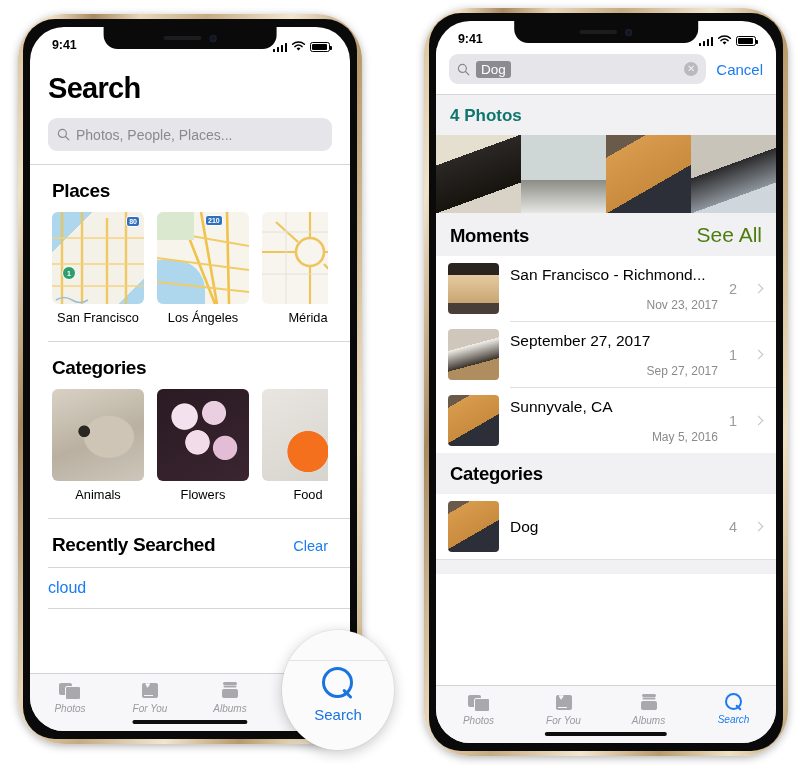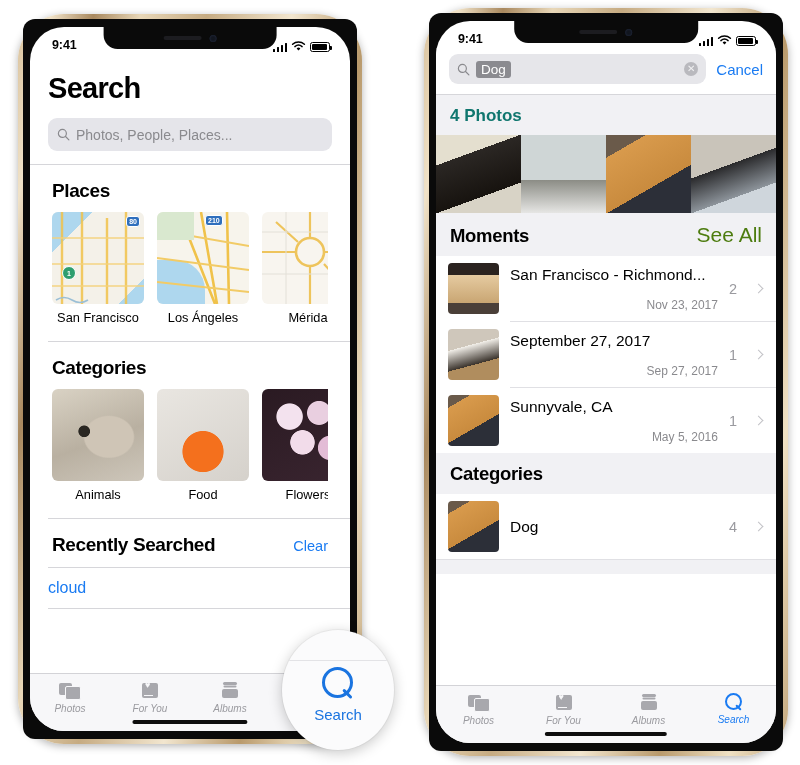--- a/index.html
+++ b/index.html
@@ -14,21 +14,21 @@
   
   .phone {
     position: absolute;
     border-radius: 46px;
     background: linear-gradient(100deg,#d8c09a 0%,#f0e2c8 7%,#a9895f 16%,#e8d7b8 26%,#c6ab82 40%,#f2e6cf 58%,#b99a6c 74%,#efe1c4 88%,#c2a67c 100%);
     padding: 5px;
     box-shadow: 0 2px 9px rgba(0,0,0,0.30);
   }
   .phone-inner {
     width: 100%; height: 100%;
-    border-radius: 12px;
+    border-radius: 32px;
     background: #0a0a0a;
     padding: 8px 7px;
     position: relative;
   }
   .screen {
     width: 100%; height: 100%;
     border-radius: 34px;
     background: #ffffff;
     overflow: hidden;
     position: relative;
@@ -313,26 +313,26 @@
         <div class="sect">
           <div class="sect-head">
             <div class="sect-title">Categories</div>
           </div>
           <div class="carousel">
             <div class="cell">
               <div class="thumb ph-animals"></div>
               <div class="cell-label">Animals</div>
             </div>
             <div class="cell">
+              <div class="thumb ph-flowers"></div>
+              <div class="cell-label">Flowers</div>
+            </div>
+            <div class="cell">
               <div class="thumb ph-food"></div>
               <div class="cell-label">Food</div>
-            </div>
-            <div class="cell">
-              <div class="thumb ph-flowers"></div>
-              <div class="cell-label">Flowers</div>
             </div>
 
           </div>
         </div>
 
         <div class="sep" style="margin:16px 0 0 18px;"></div>
 
         <div class="sect">
           <div class="sect-head">
             <div class="sect-title">Recently Searched</div>

